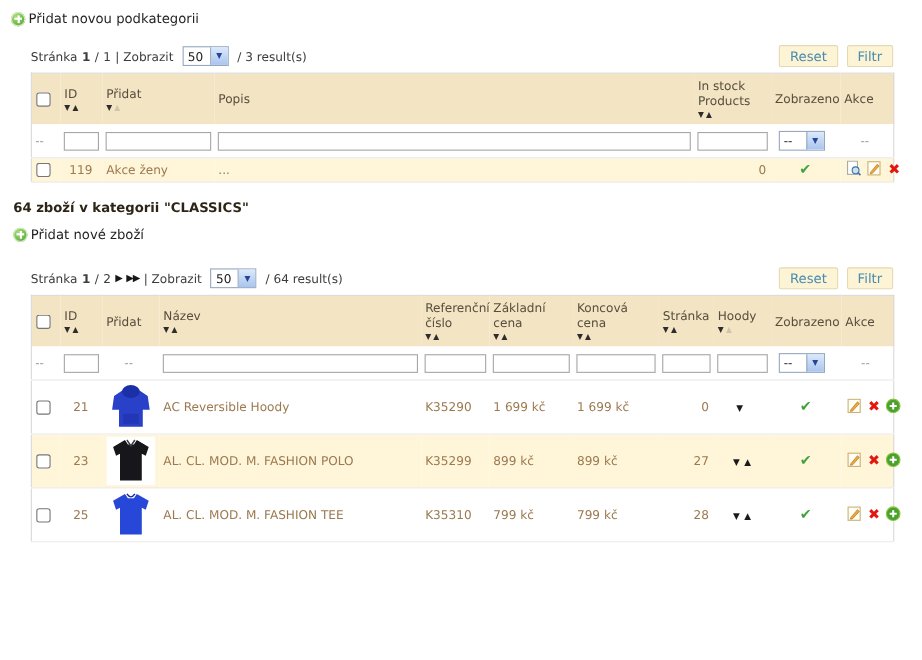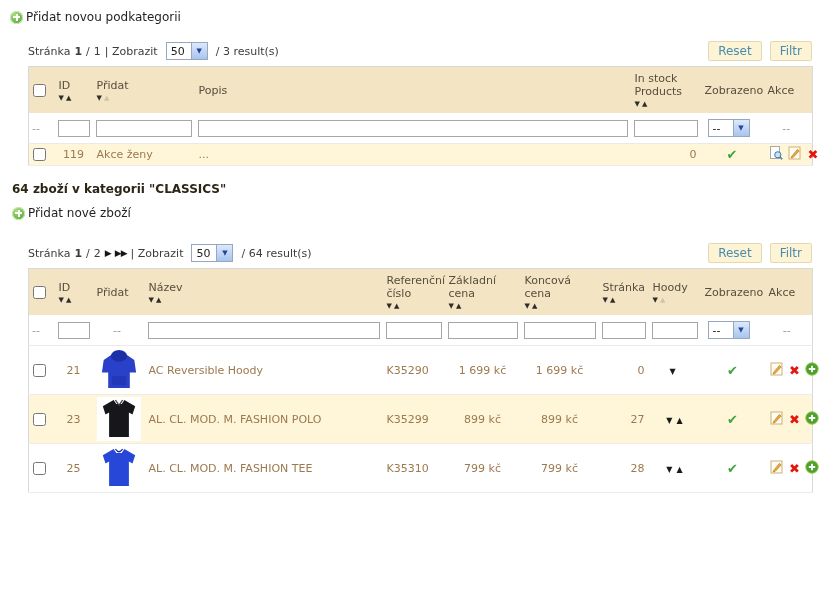--- a/index.html
+++ b/index.html
@@ -43,21 +43,21 @@
   tr.frow td{background:#fff;padding:4px 3px;border-bottom:1px solid #E9E9E9;color:#9a9a9a;height:22px;}
   input.fin{height:17px;border:1px solid #A6A6A6;width:100%;box-sizing:border-box;font-size:11px;padding:0 2px;font-family:inherit;}
   td.dash{font-size:11px;color:#9a9a9a;padding-left:8px;}
   td.dash.c{text-align:center;padding-left:0;}
 
   tr.drow td{border-bottom:1px solid #ECECEC;padding:2px 4px;color:#9C7A50;height:14px;background:#fff;}
   tr.drow.alt td{background:#FFF5D9;}
   tr.prow td{height:44px;}
   td.c{text-align:center;}
   td.rstock{text-align:right;padding-right:50px;}
-  td.rprice{text-align:center;padding-right:6px;}
+  td.rprice{text-align:left;padding-right:6px;}
   td.rqty{text-align:right;padding-right:10px;}
   td.refcell{padding-left:8px;}
 
   input[type=checkbox]{width:13px;height:13px;margin:0;vertical-align:middle;}
   .check{color:#3FA33C;font-size:13px;font-weight:bold;}
   .xdel{color:#E3170D;font-size:13px;font-weight:bold;cursor:pointer;line-height:13px;}
   .actions{white-space:nowrap;}
   .actions .aicon{display:inline-block;vertical-align:middle;margin:0 1px;cursor:pointer;}
   .posarr{font-size:8px;color:#1a1a1a;cursor:pointer;margin:0 2px;}
 

